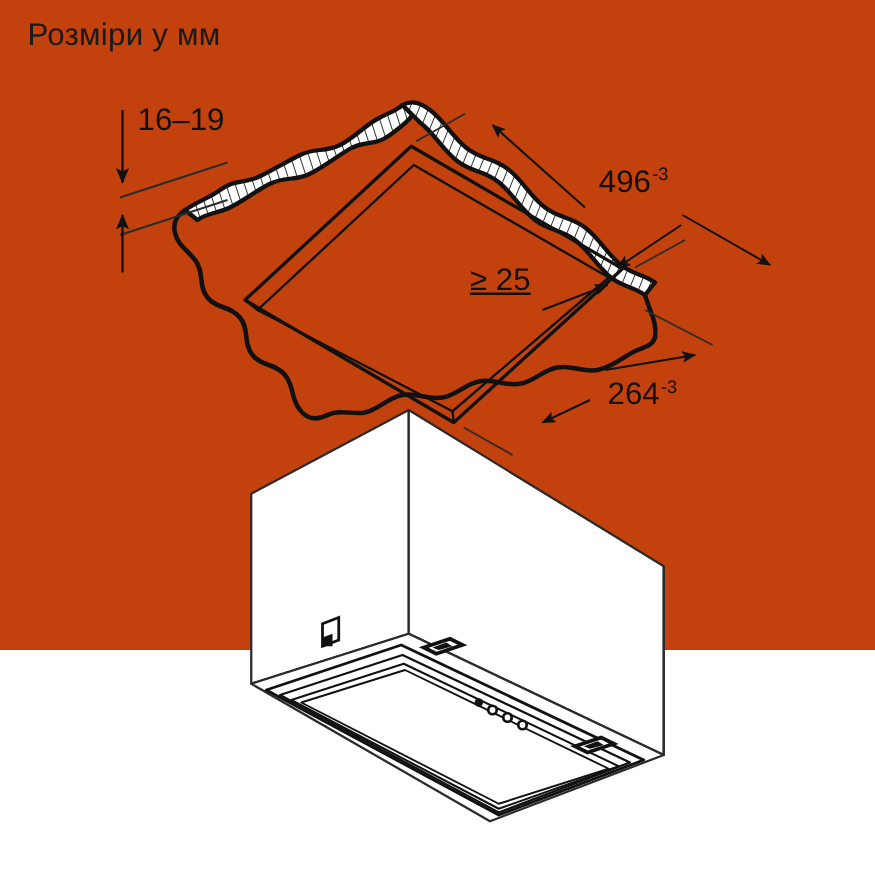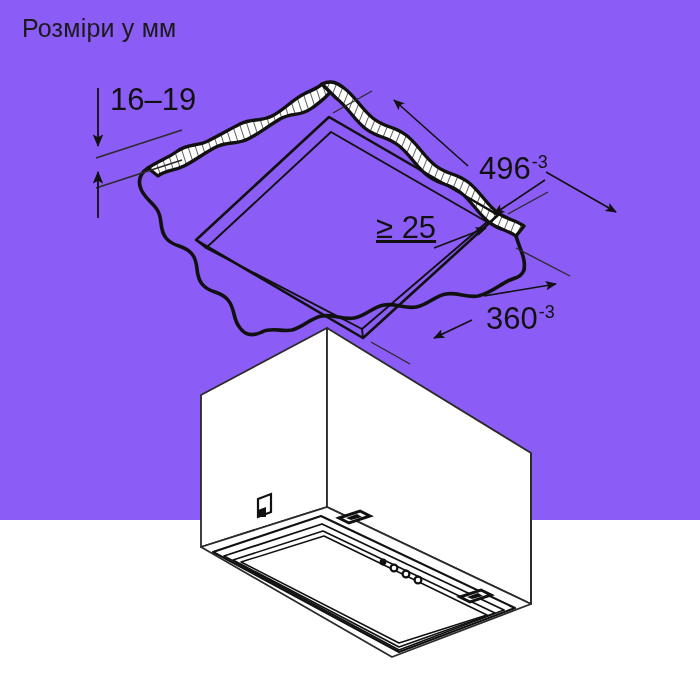--- a/index.html
+++ b/index.html
@@ -7,52 +7,52 @@
   body{
     width:700px;height:700px;
     font-family:"Liberation Sans","DejaVu Sans",sans-serif;
     color:#000;
     overflow:hidden;
     position:relative;
   }
   #sheet{
     position:relative;
     width:700px;height:520px;
-    background:#8b5cf6;
+    background:#c2410c;
   }
   #drawing{
     position:absolute;
     left:0;top:0;
     width:700px;height:700px;
     display:block;
   }
   .title-text{
     position:absolute;
     left:22px;top:16px;
     font-size:25px;
     letter-spacing:0.2px;
     line-height:1;
     white-space:nowrap;
     color:#1a1a1a;
   }
   .dim-label{
     position:absolute;
-    font-size:31px;
+    font-size:25px;
     line-height:1;
     white-space:nowrap;
     color:#111;
   }
   .dim-label sup{
     font-size:0.58em;
     vertical-align:super;
     line-height:1;
     margin-left:1px;
   }
   #lbl-thickness{ left:110px; top:84px; }
-  #lbl-width    { left:479px; top:133px;margin-top:20px; }
+  #lbl-width    { left:479px; top:133px; }
   #lbl-clear    { left:376px; top:212px;text-decoration:underline; }
   #lbl-depth    { left:486px; top:303px; }
 </style>
 </head>
 <body>
 
 <div id="sheet">
 
   <svg id="drawing" viewBox="0 0 700 700" xmlns="http://www.w3.org/2000/svg">
 
@@ -225,15 +225,15 @@
   </svg>
 
   <div class="title-text">Розміри у мм</div>
 
   <div class="dim-label" id="lbl-thickness">16–19</div>
 
   <div class="dim-label" id="lbl-width"><span>496</span><sup>-3</sup></div>
 
   <div class="dim-label" id="lbl-clear">≥ 25</div>
 
-  <div class="dim-label" id="lbl-depth"><span>360</span><sup>-3</sup></div>
+  <div class="dim-label" id="lbl-depth"><span>264</span><sup>-3</sup></div>
 
 </div>
 
 </body></html>

